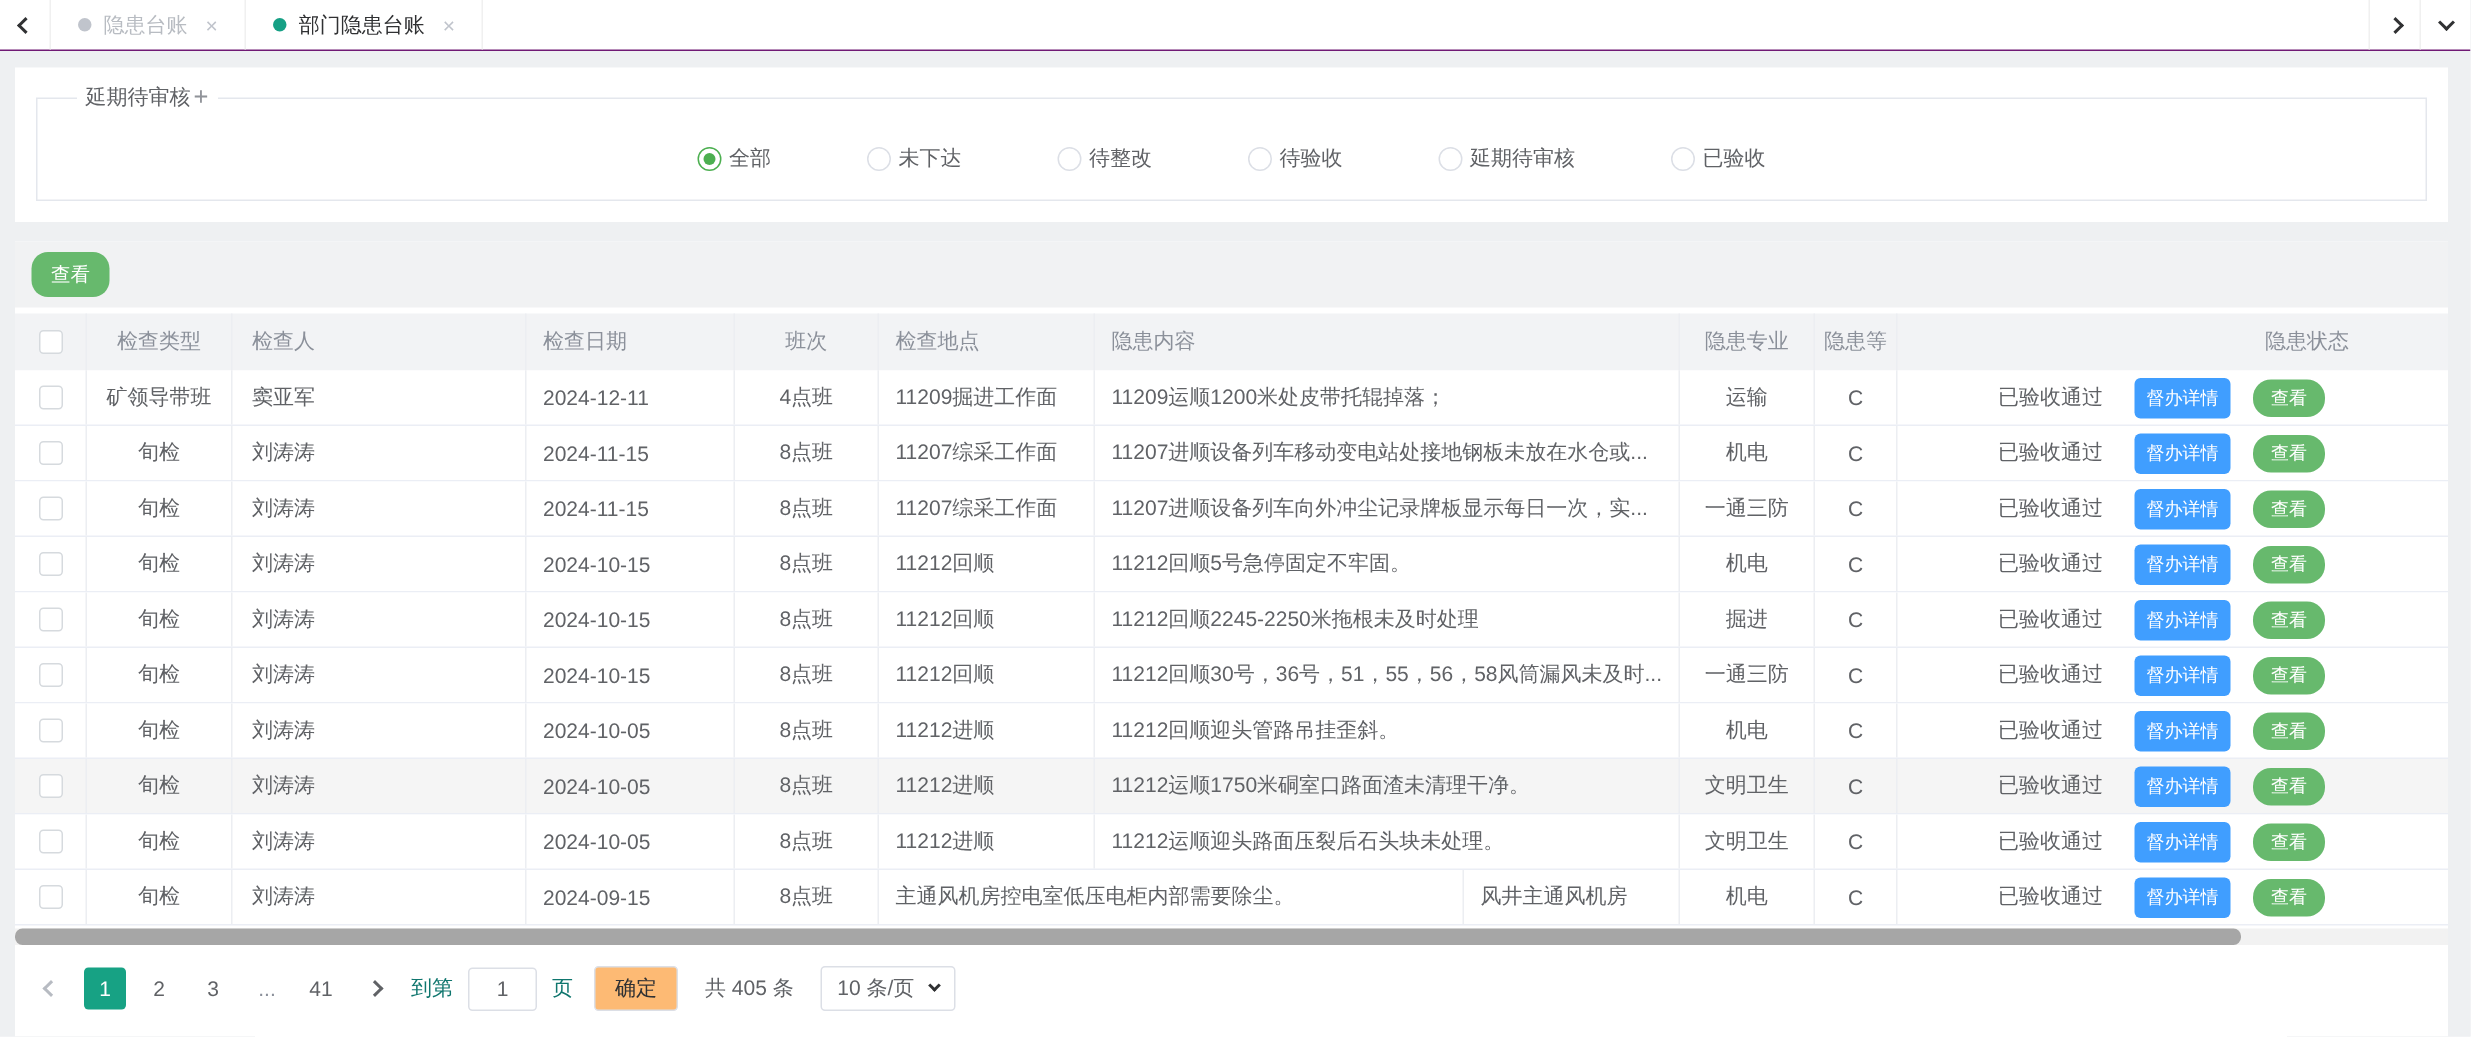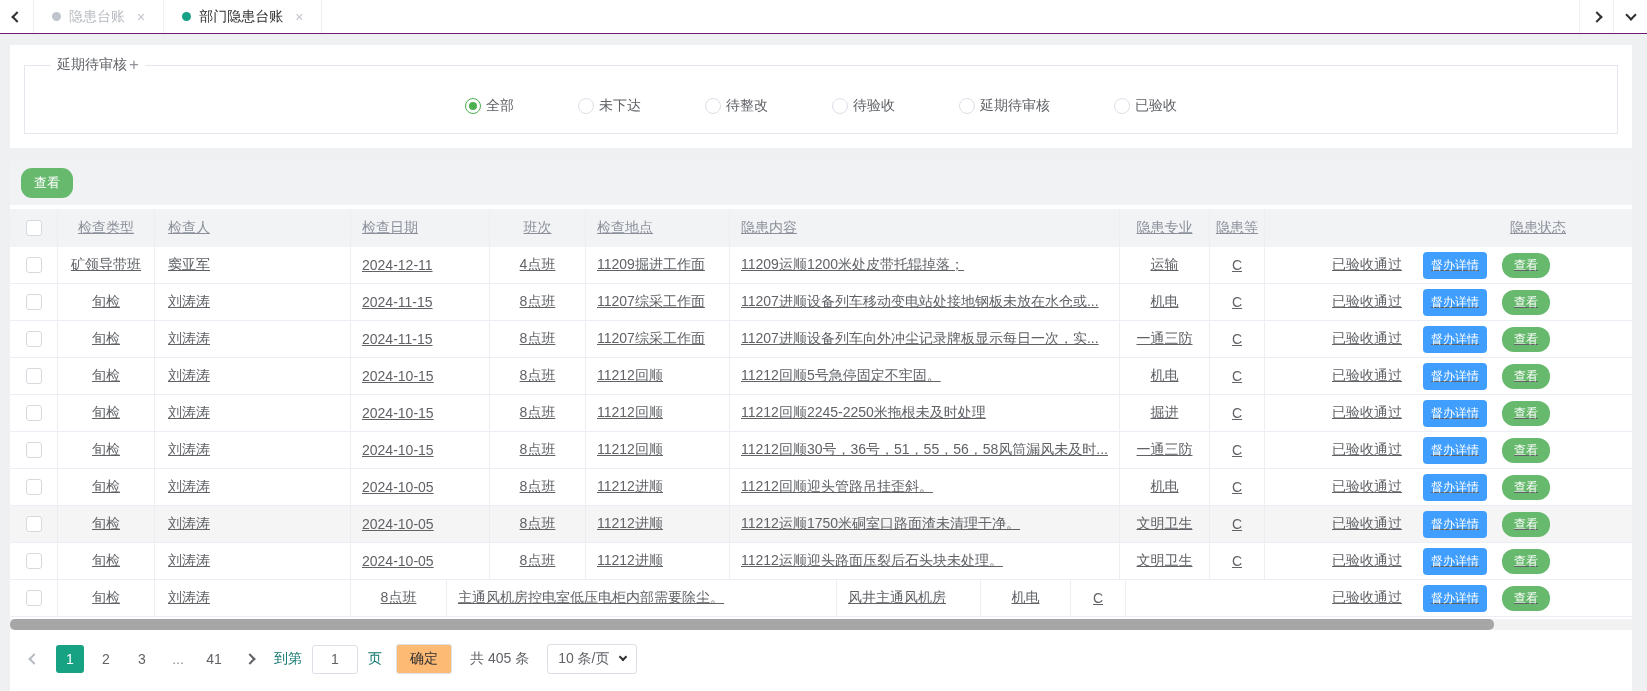--- a/index.html
+++ b/index.html
@@ -51,21 +51,21 @@
     font-size:13px; padding:6px 13px; cursor:pointer;
     font-family:"Liberation Sans","DejaVu Sans",sans-serif; }
   .btn-green.sm { padding:4px 12px; border-radius:12px; font-size:12px; }
   .btn-blue { background:#409eff; color:#fff; border:none; border-radius:4px;
     font-size:12px; padding:5px 8px; cursor:pointer;
     font-family:"Liberation Sans","DejaVu Sans",sans-serif; }
 
   
   .table { margin-top:4px; font-size:14px; color:#606266; }
   .tr { display:flex; align-items:stretch; height:37px; background:#fff;
-    border-bottom:1px solid #ebeef5;text-decoration:underline; }
+    border-bottom:1px solid #ebeef5; }
   .tr.head { height:38px; background:#f2f3f5; color:#8b909a; border-bottom:none; }
   .tbody .tr:nth-child(8) { background:#f5f5f5; }
   .td { display:flex; align-items:center; border-right:1px solid #eceef2;
     white-space:nowrap; overflow:hidden; }
   .td:last-child { border-right:none; }
   .col-check     { width:48px;  justify-content:center; }
   .col-type      { width:97px;  justify-content:center; }
   .col-inspector { width:196px; padding-left:13px; }
   .col-date      { width:139px; padding-left:11px; }
   .col-shift     { width:96px;  justify-content:center; }
@@ -354,20 +354,21 @@
           <button class="btn-blue">督办详情</button>
           <button class="btn-green sm">查看</button>
         </div>
       </div>
           <div class="tr">
         <div class="td col-check">
           <span class="checkbox"></span>
         </div>
         <div class="td col-type">旬检</div>
         <div class="td col-inspector">刘涛涛</div>
+        <div class="td col-date">2024-09-15</div>
         <div class="td col-shift">8点班</div>
         <div class="td col-content">主通风机房控电室低压电柜内部需要除尘。</div>
         <div class="td col-location">风井主通风机房</div>
         <div class="td col-specialty">机电</div>
         <div class="td col-grade">C</div>
         <div class="td col-status">
           <span class="status-text">已验收通过</span>
           <button class="btn-blue">督办详情</button>
           <button class="btn-green sm">查看</button>
         </div>

